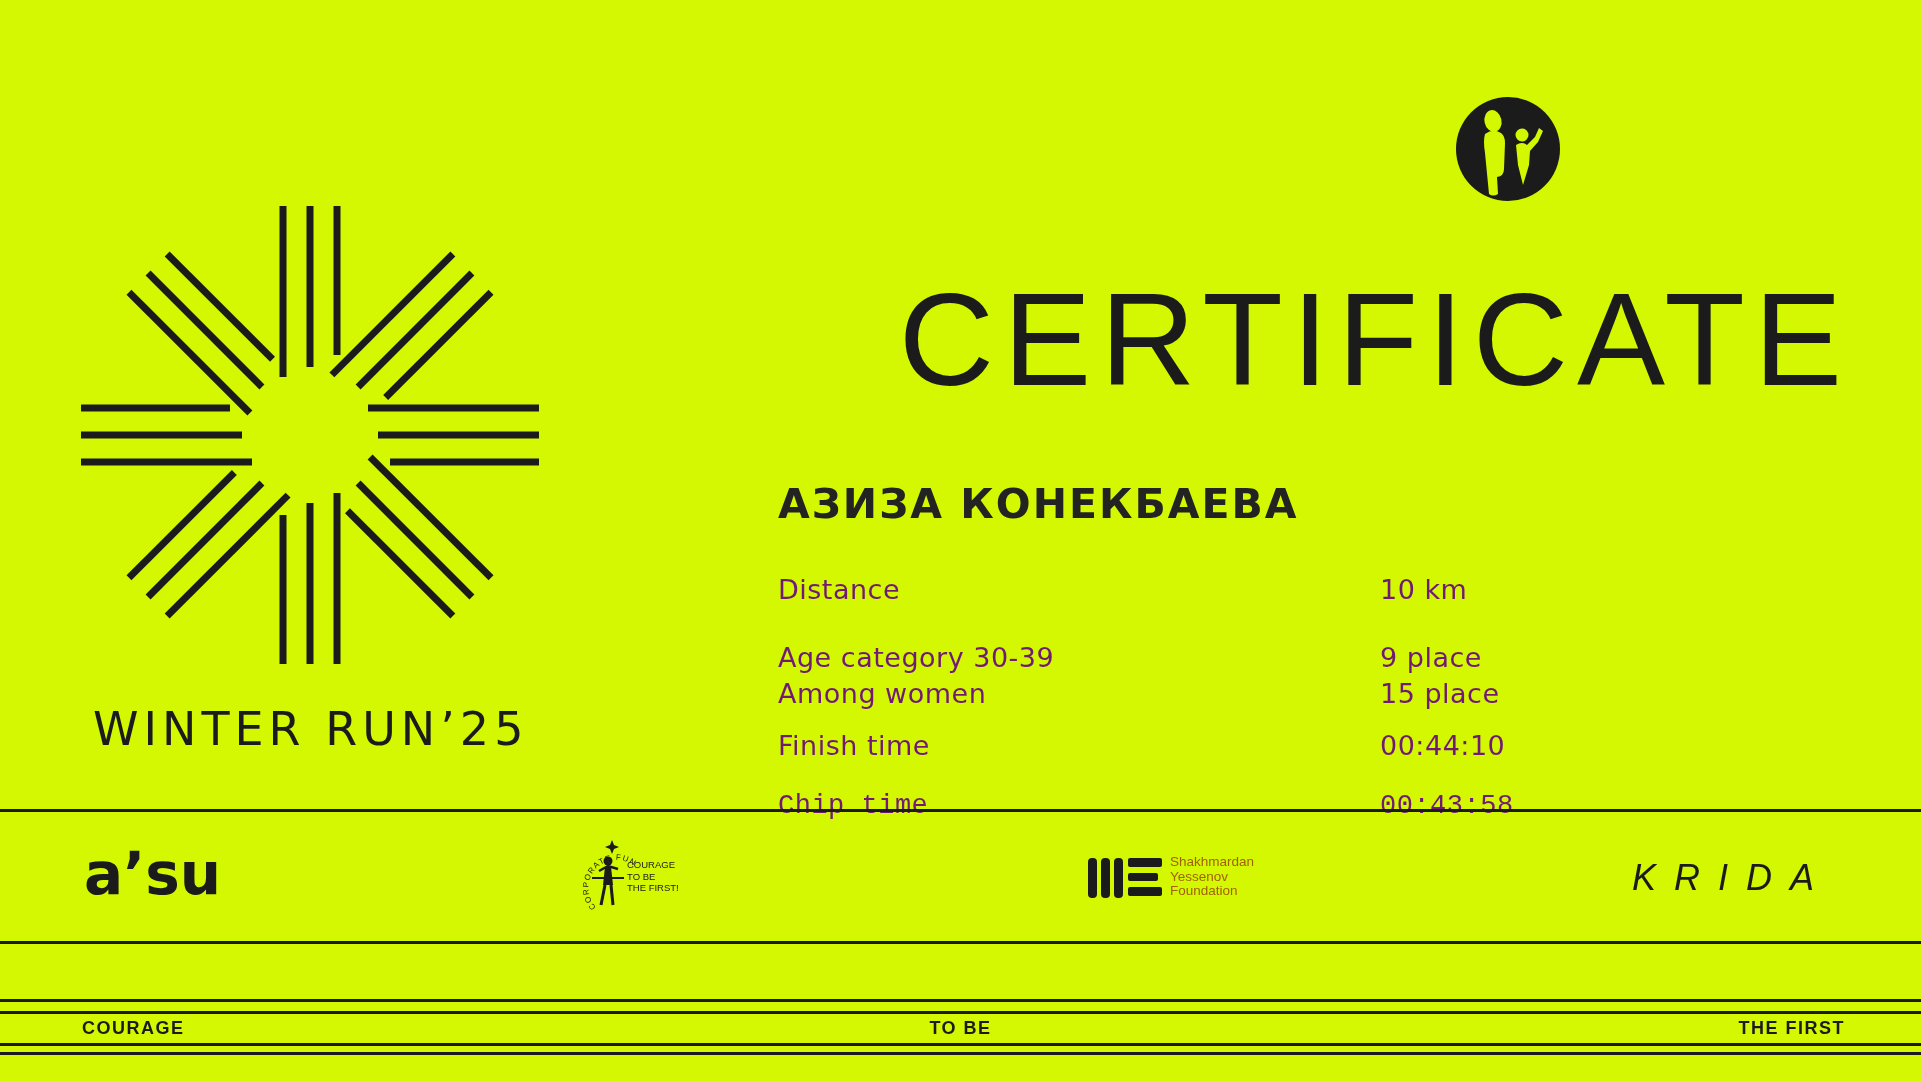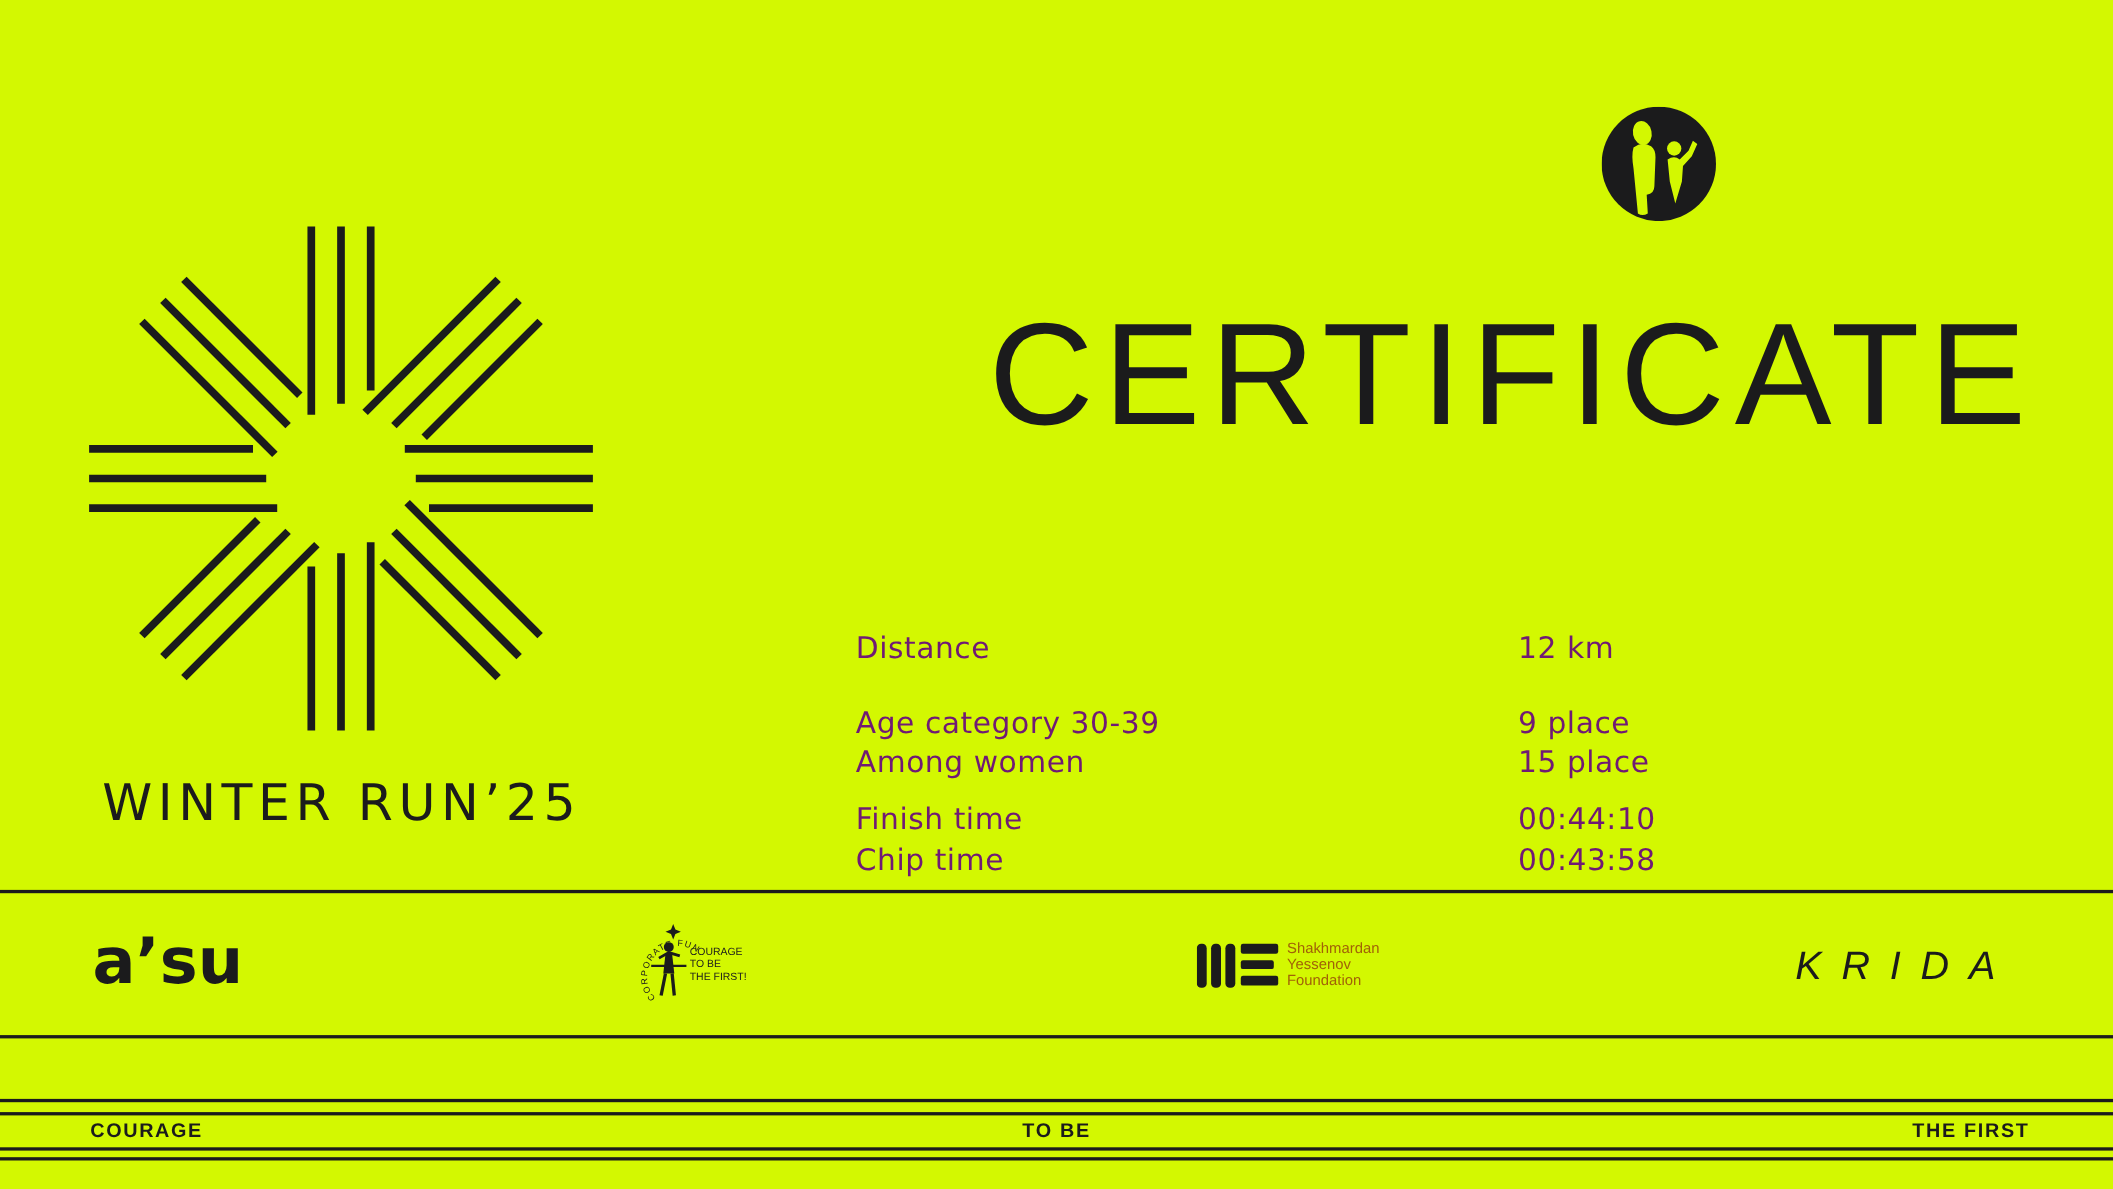--- a/index.html
+++ b/index.html
@@ -112,39 +112,40 @@
     <g fill="#d3f801">
       <ellipse cx="37" cy="24" rx="8.5" ry="11" transform="rotate(-12 37 24)"></ellipse>
       <path d="M29 37 Q37 31 45 36 Q49 39 49 46 L48 72 Q48 79 41 80 L42 97 Q37 100 33 97 L29 56 Q27 44 29 37 Z"></path>
       <circle cx="66" cy="38" r="6.5"></circle>
       <path d="M60 48 Q66 44 71 48 L79 40 L83 31 L87 34 L82 45 L74 54 L73 68 L67 88 L62 68 Z"></path>
     </g>
   </svg>
 
   <div class="abs cert-title">CERTIFICATE</div>
 
+  <div class="abs recipient">АЗИЗА КОНЕКБАЕВА</div>
 
   <div class="abs results">
     <div class="result-row" style="top:0px;">
       <span class="result-label">Distance</span>
-      <span class="result-value">12 km</span>
+      <span class="result-value">10 km</span>
     </div>
     <div class="result-row" style="top:68px;">
       <span class="result-label">Age category 30-39</span>
       <span class="result-value">9 place</span>
     </div>
     <div class="result-row" style="top:104px;">
       <span class="result-label">Among women</span>
       <span class="result-value">15 place</span>
     </div>
     <div class="result-row" style="top:156px;">
       <span class="result-label">Finish time</span>
       <span class="result-value">00:44:10</span>
     </div>
-    <div class="result-row" style="top:193px;">
+    <div class="result-row" style="top:216px;font-family:Liberation Mono, monospace;">
       <span class="result-label">Chip time</span>
       <span class="result-value">00:43:58</span>
     </div>
   </div>
 
   <div class="abs divider" style="top:809px;"></div>
   <div class="abs divider" style="top:941px;"></div>
   <div class="abs divider" style="top:999px;"></div>
   <div class="abs divider" style="top:1011px;"></div>
   <div class="abs divider" style="top:1043px;"></div>

